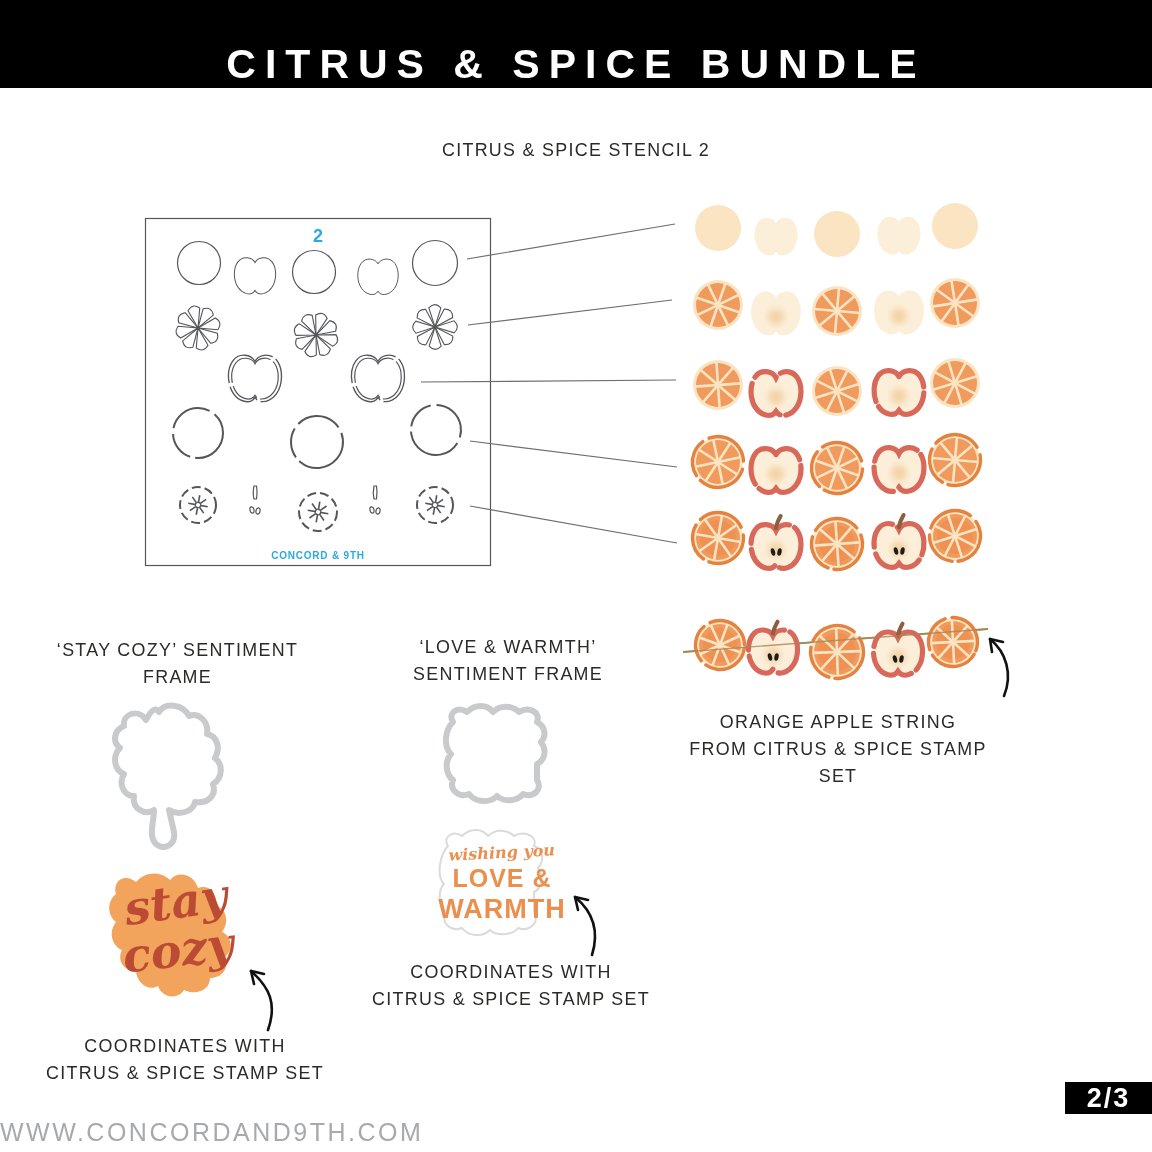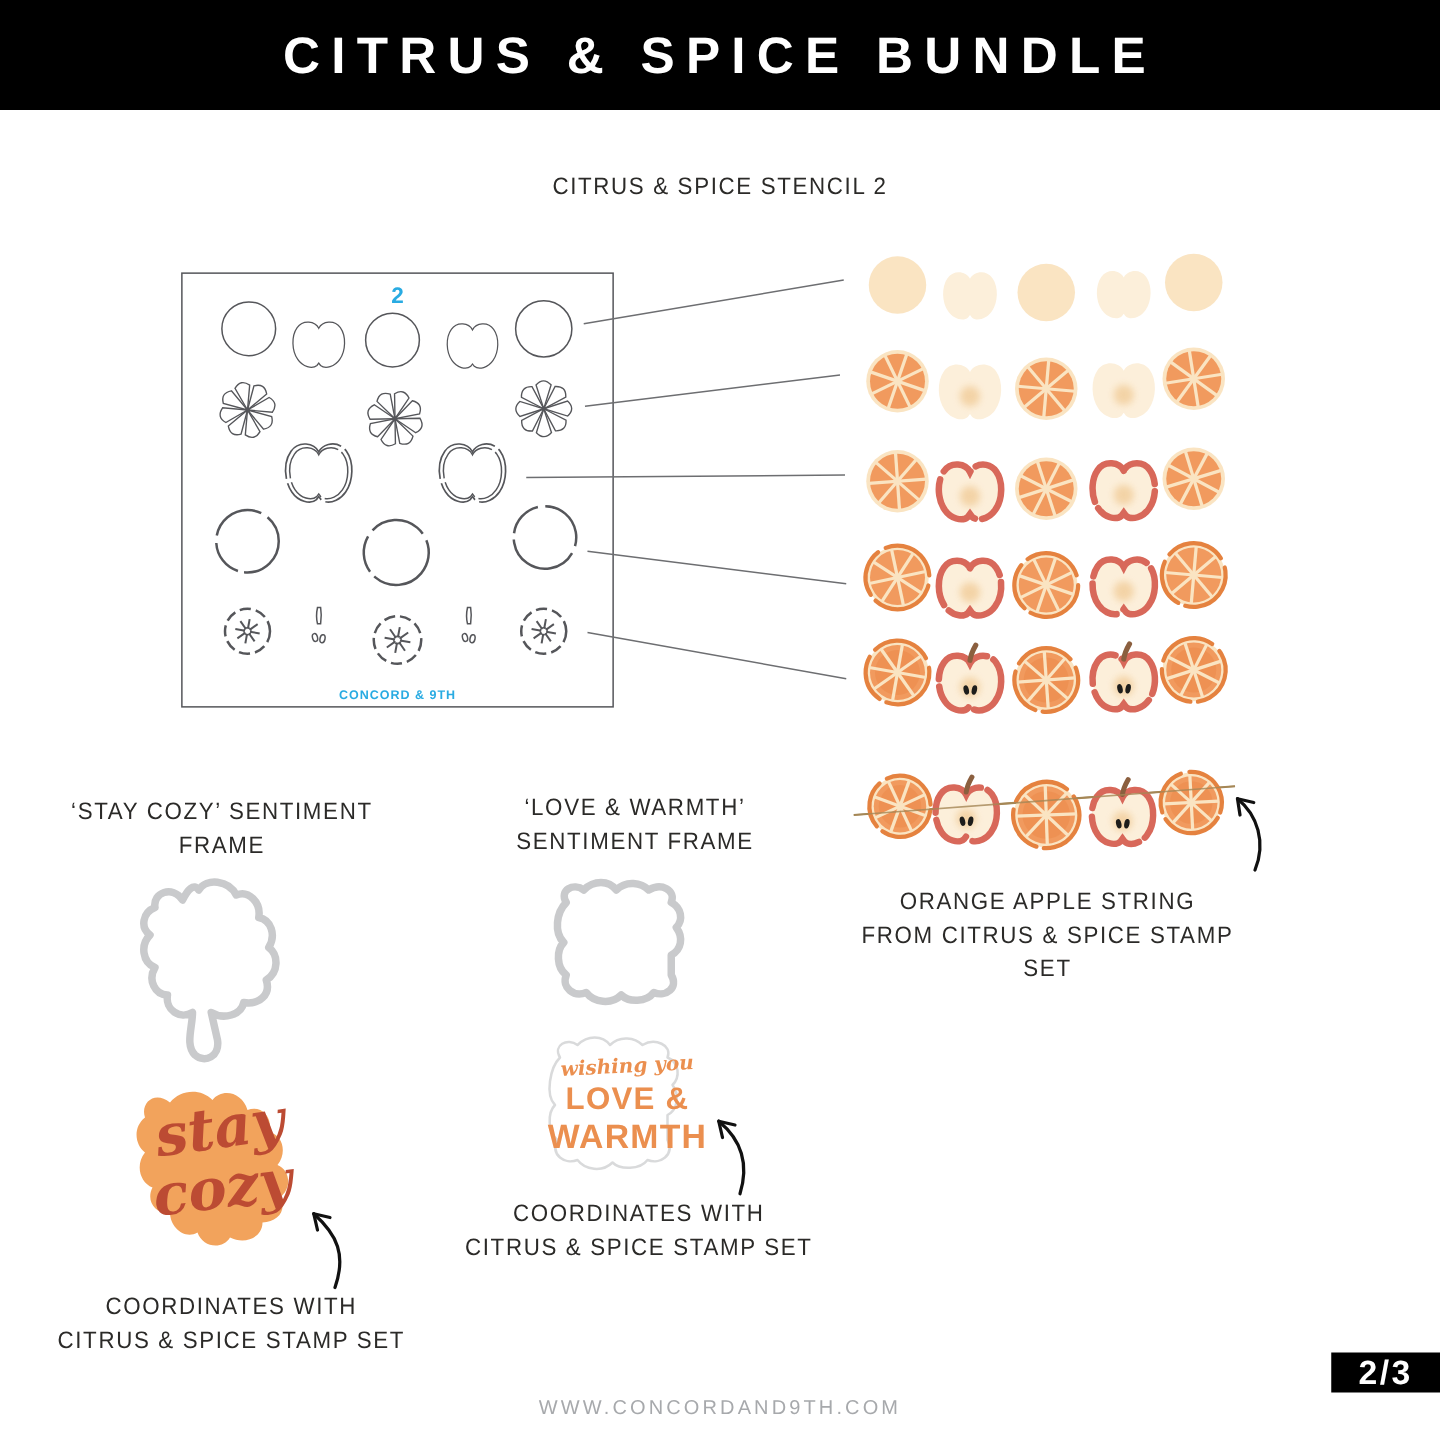--- a/index.html
+++ b/index.html
@@ -1,39 +1,39 @@
 <!DOCTYPE html>
 <html><head>
 <meta charset="utf-8">
 <style>
   html,body{margin:0;padding:0;background:#fff;}
   #canvas{position:relative;width:1152px;height:1152px;background:#ffffff;overflow:hidden;
           font-family:"Liberation Sans", sans-serif;color:#2b2a28;}
   #header-bar{position:absolute;left:0;top:0;width:1152px;height:88px;background:#000;
-          display:flex;align-items:center;justify-content:center;}
+          display:flex;align-items:flex-end;justify-content:center;}
   #header-bar span{color:#fff;font-size:41px;font-weight:bold;letter-spacing:9px;white-space:nowrap;}
   .label{position:absolute;text-align:center;font-size:19px;letter-spacing:1.4px;line-height:27px;
          color:#2b2a28;transform:scaleX(.94);transform-origin:50% 50%;}
   #stencil-title{left:0;right:0;top:136px;}
   #sc-title{left:30px;top:636px;width:295px;}
   #sc-note{left:35px;top:1032px;width:300px;}
   #lw-title{left:378px;top:633px;width:260px;}
   #lw-note{left:361px;top:958px;width:300px;}
   #os-caption{left:660px;top:708px;width:356px;}
   svg{position:absolute;overflow:visible;}
   #stencil{left:145px;top:218px;}
   #grid{left:688px;top:196px;}
   #overlay{left:0;top:0;z-index:6;pointer-events:none;}
   #sc-frame{left:108px;top:696px;}
   #sc-stamp{left:106px;top:858px;}
   #lw-frame{left:437px;top:700px;}
   #lw-stamp{left:432px;top:826px;}
   #string-svg{left:660px;top:596px;}
-  #footer-url{position:absolute;left:0;right:0;top:1118px;text-align:center;color:#a7a9ac;
-              font-size:16px;letter-spacing:2.5px;}
+  #footer-url{position:absolute;left:0;right:0;top:1118px;color:#a7a9ac;
+              font-size:25px;letter-spacing:2.5px;}
   #page-badge{position:absolute;left:1065px;top:1082px;width:87px;height:32px;background:#000;
               display:flex;align-items:center;justify-content:center;}
   #page-badge span{color:#fff;font-size:27px;font-weight:bold;letter-spacing:2px;}
   .stamp-script{font-family:"DejaVu Serif", serif;font-style:italic;font-weight:bold;}
   .stamp-caps{font-family:"Liberation Sans", sans-serif;font-weight:bold;}
 </style>
 </head>
 <body>
 
 <div id="canvas">

